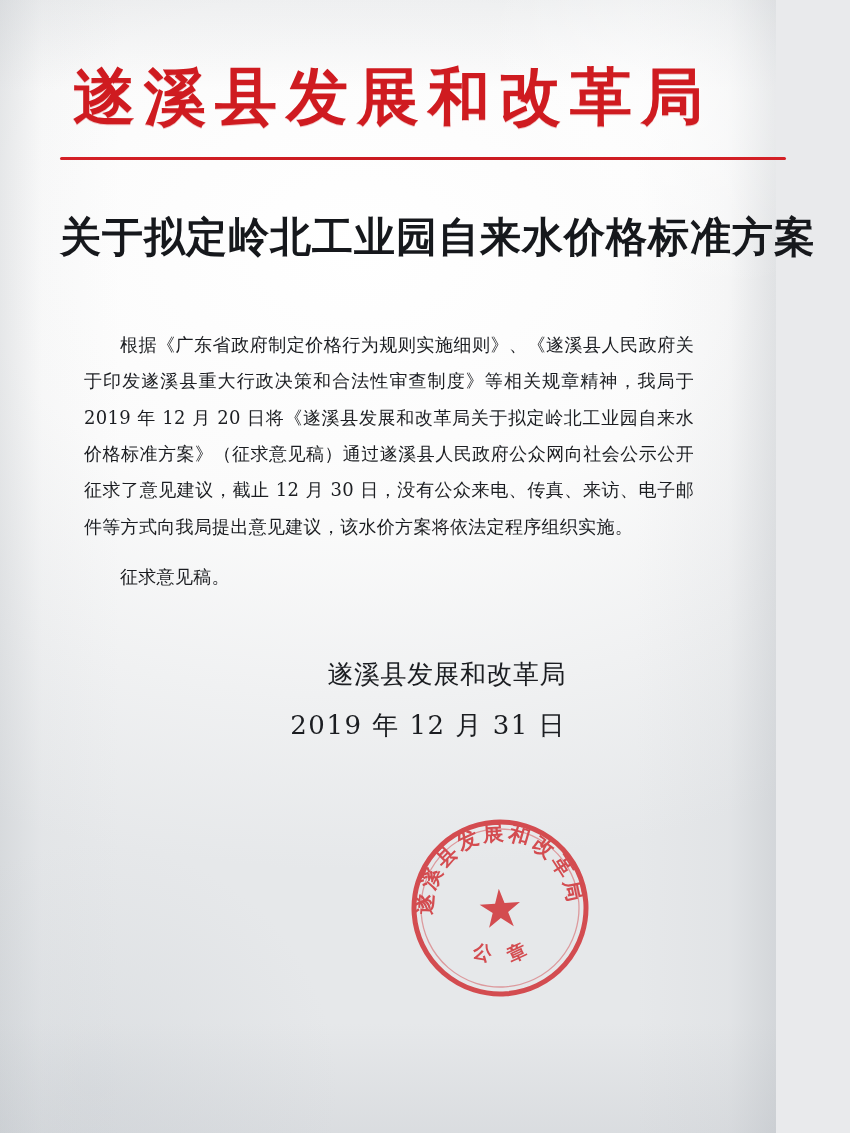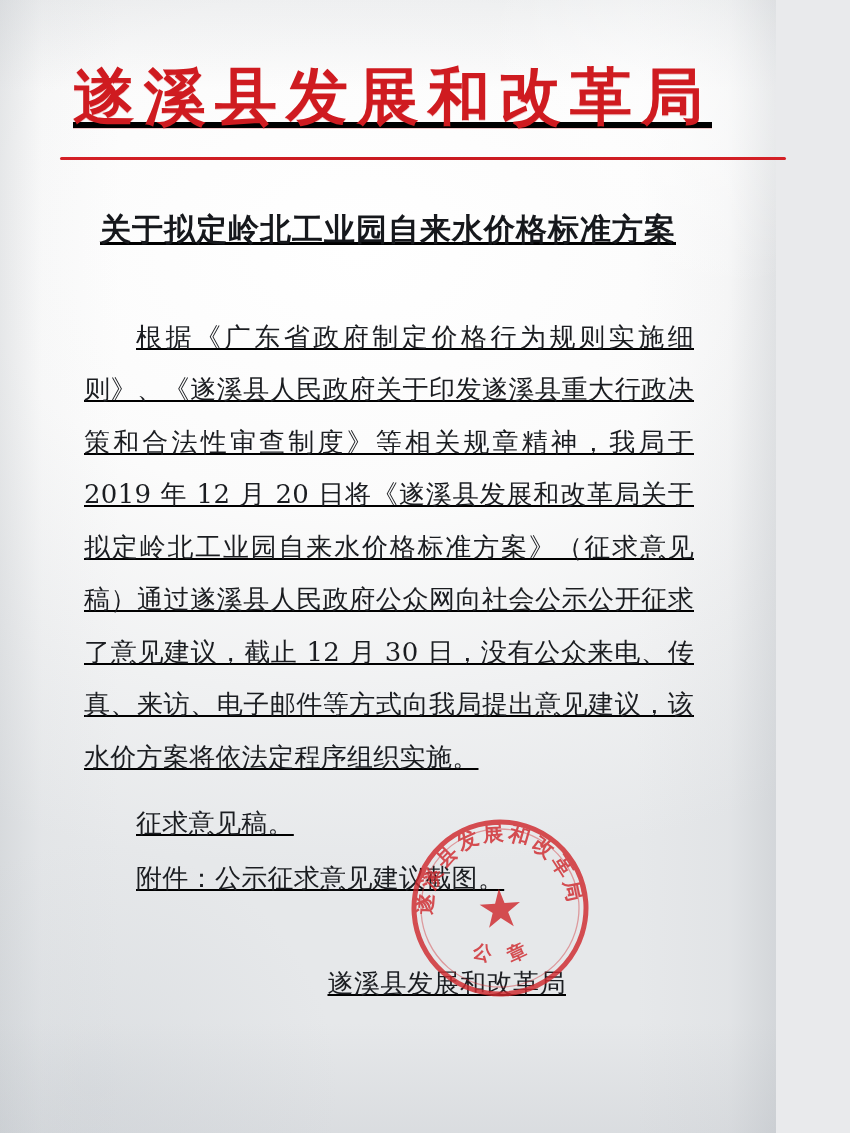--- a/index.html
+++ b/index.html
@@ -16,21 +16,20 @@
 
   
   .sheet {
     position: relative;
     width: 776px;
     height: 1133px;
     background:
       radial-gradient(ellipse 900px 620px at 46% 22%, #ffffff 0%, #fbfbfb 42%, #f0f1f2 72%, #e6e8ea 100%),
       linear-gradient(177deg, #f7f8f9 0%, #f2f3f4 52%, #e8eaec 100%);
     box-sizing: border-box;
-    text-decoration: underline;
   }
   
   .sheet::before {
     content: "";
     position: absolute;
     inset: 0;
     background:
       linear-gradient(to right, rgba(180,185,190,0.30) 0px, rgba(180,185,190,0.06) 42px, rgba(255,255,255,0) 120px),
       linear-gradient(to left, rgba(175,180,186,0.34) 0px, rgba(175,180,186,0.08) 48px, rgba(255,255,255,0) 140px),
       linear-gradient(to bottom, rgba(200,204,208,0.25) 0px, rgba(255,255,255,0) 90px),
@@ -76,35 +75,35 @@
     background: linear-gradient(to right, #d42026, #c91a20 50%, #d42026);
     border-radius: 2px;
   }
 
   
   .doc-title {
     text-align: center;
     margin-top: 44px;
     color: #16181c;
     font-weight: bold;
-    font-size: 31px;
+    font-size: 41px;
     line-height: 1.62;
     letter-spacing: 1px;
   }
   .doc-title-line {
     display: block;
     white-space: nowrap;
   }
 
   
   .body-text {
     margin-top: 56px;
     padding: 0 22px 0 24px;
     color: #1b1d21;
-    font-size: 26px;
+    font-size: 18px;
     line-height: 2.02;
     text-align: justify;
     text-justify: inter-ideograph;
     letter-spacing: 0.3px;
   }
   .para {
     margin: 0 0 2px 0;
     text-indent: 2em;
   }
   .para.tight {
@@ -163,25 +162,25 @@
       <div class="letterhead-rule"></div>
     </div>
 
     <div class="doc-title">
       <span class="doc-title-line">关于拟定岭北工业园自来水价格标准方案</span>
     </div>
 
     <div class="body-text">
       <p class="para">根据《广东省政府制定价格行为规则实施细则》、《遂溪县人民政府关于印发遂溪县重大行政决策和合法性审查制度》等相关规章精神，我局于 2019 年 12 月 20 日将《遂溪县发展和改革局关于拟定岭北工业园自来水价格标准方案》（征求意见稿）通过遂溪县人民政府公众网向社会公示公开征求了意见建议，截止 12 月 30 日，没有公众来电、传真、来访、电子邮件等方式向我局提出意见建议，该水价方案将依法定程序组织实施。</p>
       <p class="para tight">征求意见稿。</p>
-      <p class="para">附件：公示征求意见建议截图。</p>
     </div>
 
     <div class="signature">
       <span class="sig-line">遂溪县发展和改革局</span>
+      <span class="sig-line sig-date">2019 年 12 月 31 日</span>
     </div>
 
   </div>
 
   <div class="seal">
     <svg width="192" height="192" viewBox="0 0 192 192" aria-hidden="true">
       <defs>
         <path id="sealTopArc" d="M 28,96 A 68,68 0 0 1 164,96"></path>
         <path id="sealBottomArc" d="M 42,96 A 54,54 0 0 0 150,96"></path>
       </defs>

